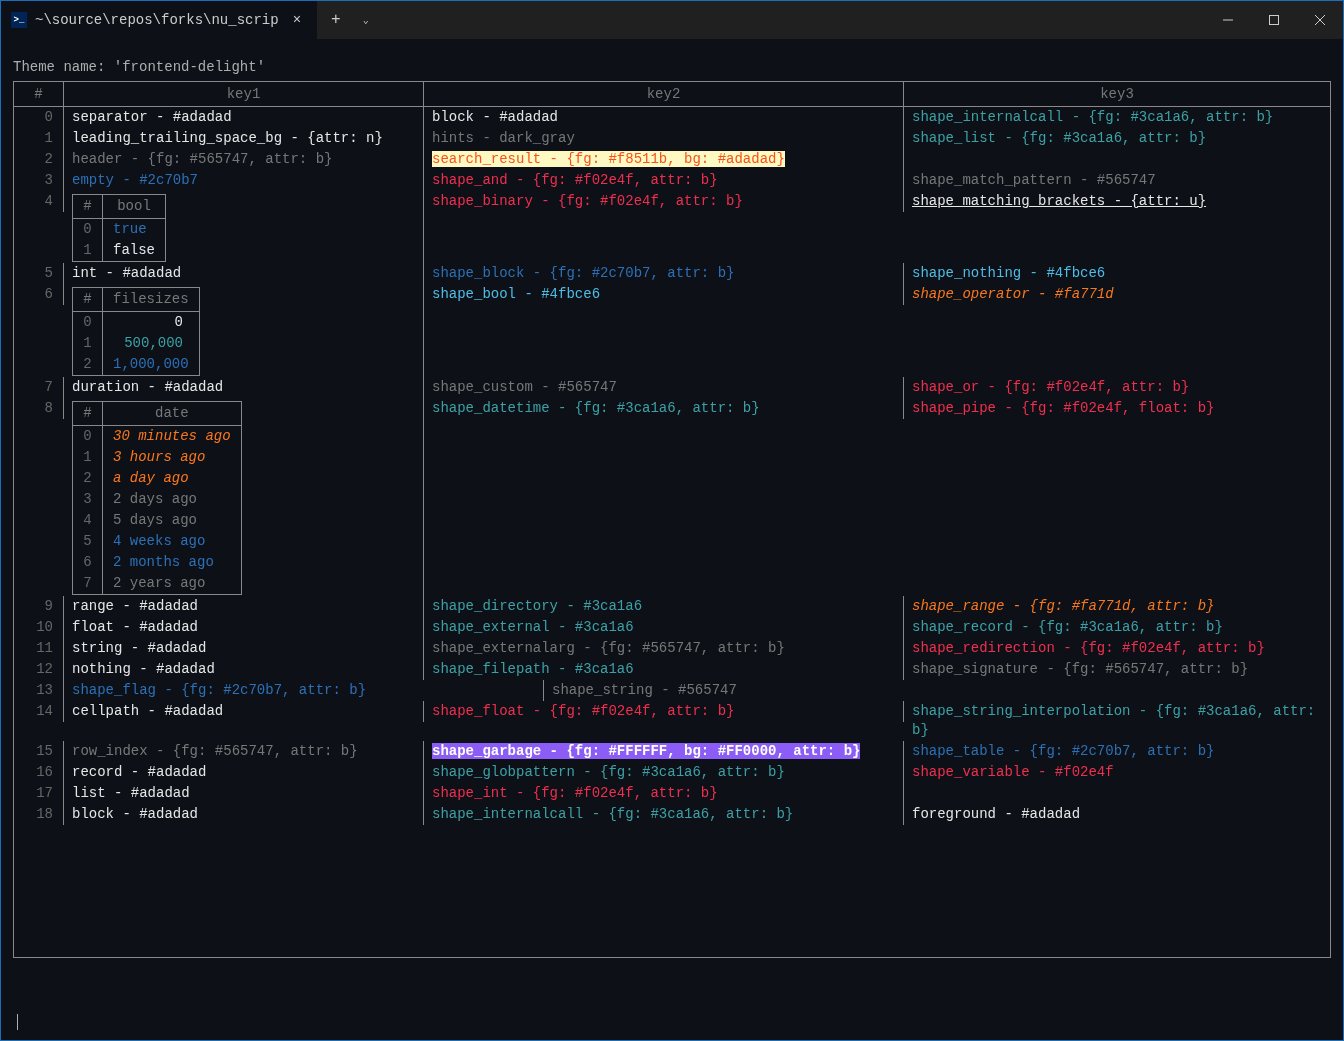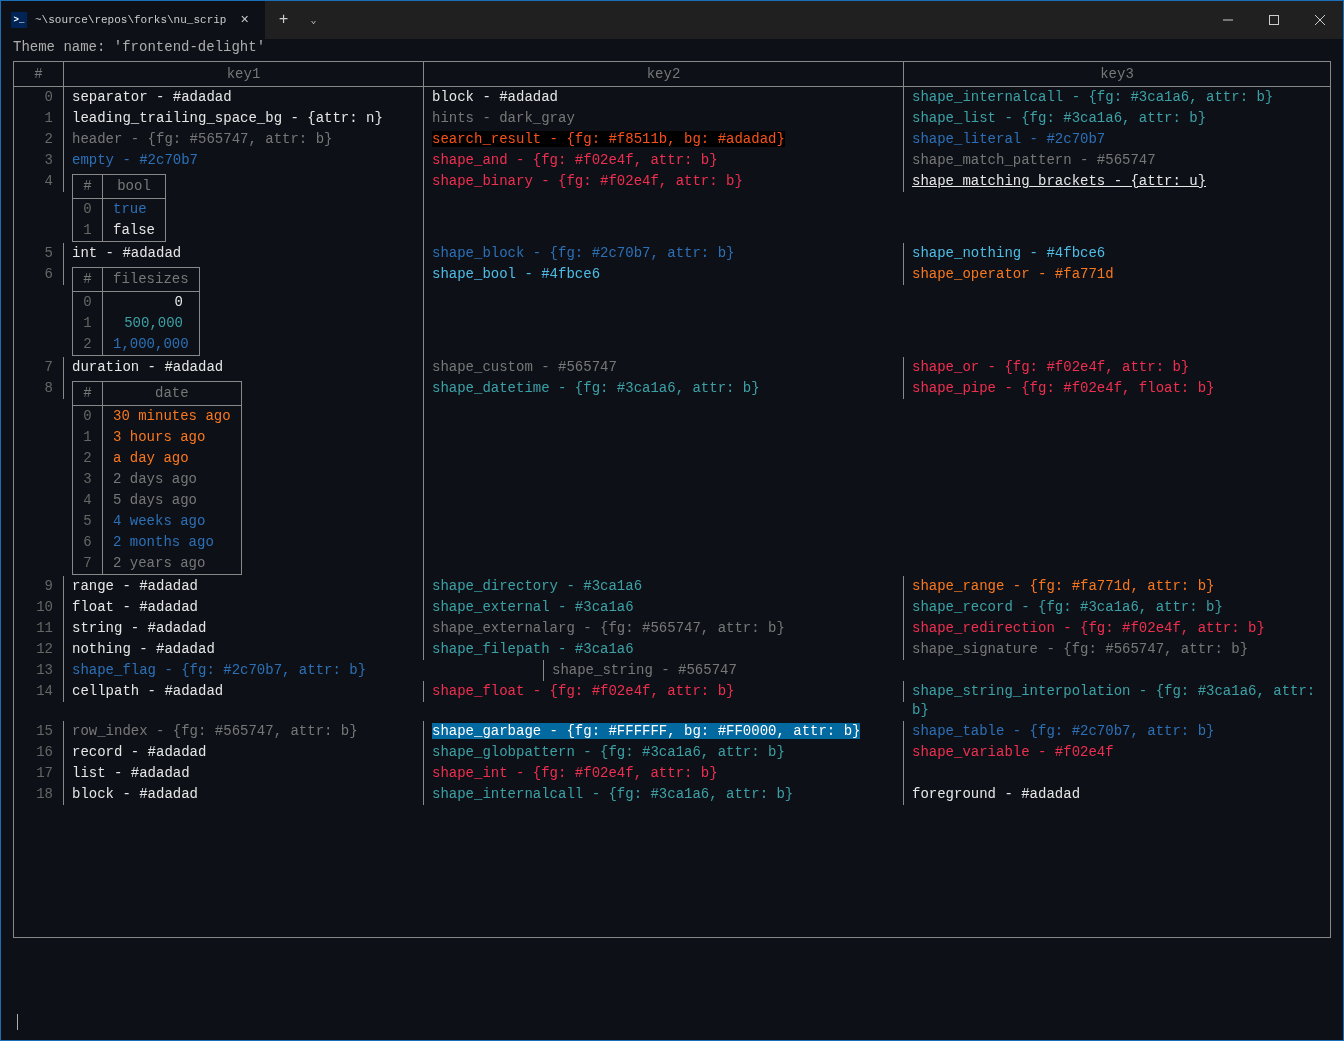--- a/index.html
+++ b/index.html
@@ -34,30 +34,30 @@
     width: 16px;
     height: 16px;
     background: #012456;
     color: #fff;
     display: inline-flex;
     align-items: center;
     justify-content: center;
     font-size: 9px;
     font-weight: bold;
   }
-  .tab-title { color: #ccc; font-size: 11px; flex:1; white-space:nowrap; overflow:hidden; }
+  .tab-title { color: #ccc; font-size: 14px; flex:1; white-space:nowrap; overflow:hidden; }
   .tab-close { color: #ccc; font-size: 14px; padding: 2px 6px; cursor:pointer; }
   .new-tab { color:#ccc; padding: 0 14px; font-size: 16px; cursor:pointer; }
   .dropdown { color:#ccc; padding: 0 8px; font-size: 10px; cursor:pointer; }
   .win-controls { margin-left: auto; display:flex; }
   .win-btn { width:46px; height:38px; display:flex; align-items:center; justify-content:center; color:#ccc; cursor:pointer; }
   .win-btn svg { width:10px; height:10px; }
 
   .content-wrap {
-    padding: 0 12px;
+    padding: 20px 12px;
     height: calc(100% - 38px);
     overflow: hidden;
   }
   .theme-line { margin-bottom: 6px; }
   .outer-table {
     border: 1px solid #888;
     width: 100%;
   }
   .header-row { display:flex; border-bottom: 1px solid #888; }
   .header-row > div { text-align:center; color:#777; padding: 4px 0; }
@@ -70,26 +70,26 @@
   .row { display:flex; align-items:flex-start; }
   .row .num { width:50px; text-align:right; padding: 1px 10px 1px 0; color:#666; border-right:1px solid #888; line-height:19px; }
   .row .c1 { width:360px; padding: 1px 8px; border-right:1px solid #888; line-height:19px; }
   .row .c2 { width:480px; padding: 1px 8px; border-right:1px solid #888; line-height:19px; }
   .row .c3 { flex:1; padding: 1px 8px; line-height:19px; }
 
   .gray { color:#777; }
   .white { color:#e6e6e6; }
   .blue { color:#2c70b7; }
   .teal { color:#3ca1a6; }
-  .orange { color:#fa771d; }
+  .orange { color:#fa771d;font-style:italic; }
   .pink { color:#f02e4f; }
   .cyan { color:#4fbce6;margin-top:48px; }
-  .hilite-orange { background:#000000; color:#f8511b; }
+  .hilite-orange { background:#fef9c3; color:#f8511b; }
   .underline { text-decoration: underline; color:#e6e6e6; }
-  .garbage { background:#0369a1; color:#FFFFFF; font-weight:normal; }
+  .garbage { background:#8b5cf6; color:#FFFFFF; font-weight:bold; }
 
   .inner-table { border:1px solid #888; margin-top:2px; display:inline-block; }
   .inner-table .ihead { display:flex; border-bottom:1px solid #888; }
   .inner-table .ihead > div { color:#777; text-align:center; padding:2px 8px; }
   .inner-table .irow { display:flex; }
   .inner-table .inum { width:30px; text-align:center; color:#666; border-right:1px solid #888; padding:1px 4px; }
   .inner-table .ival { padding:1px 10px; }
   .filesizes .ival { text-align:right; min-width:90px; }
   .date .ival { min-width:130px; }
 
@@ -147,21 +147,20 @@
         <div class="row">
           <div class="num">1</div>
           <div class="c1"><span class="white">leading_trailing_space_bg - {attr: n}</span></div>
           <div class="c2"><span class="gray">hints - dark_gray</span></div>
           <div class="c3"><span class="teal">shape_list - {fg: #3ca1a6, attr: b}</span></div>
         </div>
         <div class="row">
           <div class="num">2</div>
           <div class="c1"><span class="gray">header - {fg: #565747, attr: b}</span></div>
           <div class="c2"><span class="hilite-orange">search_result - {fg: #f8511b, bg: #adadad}</span></div>
-          <div class="c3"><span class="blue">shape_literal - #2c70b7</span></div>
         </div>
         <div class="row">
           <div class="num">3</div>
           <div class="c1"><span class="blue">empty - #2c70b7</span></div>
           <div class="c2"><span class="pink">shape_and - {fg: #f02e4f, attr: b}</span></div>
           <div class="c3"><span class="gray">shape_match_pattern - #565747</span></div>
         </div>
         <div class="row">
           <div class="num">4</div>
           <div class="c1"><div class="inner-table "><div class="ihead">

